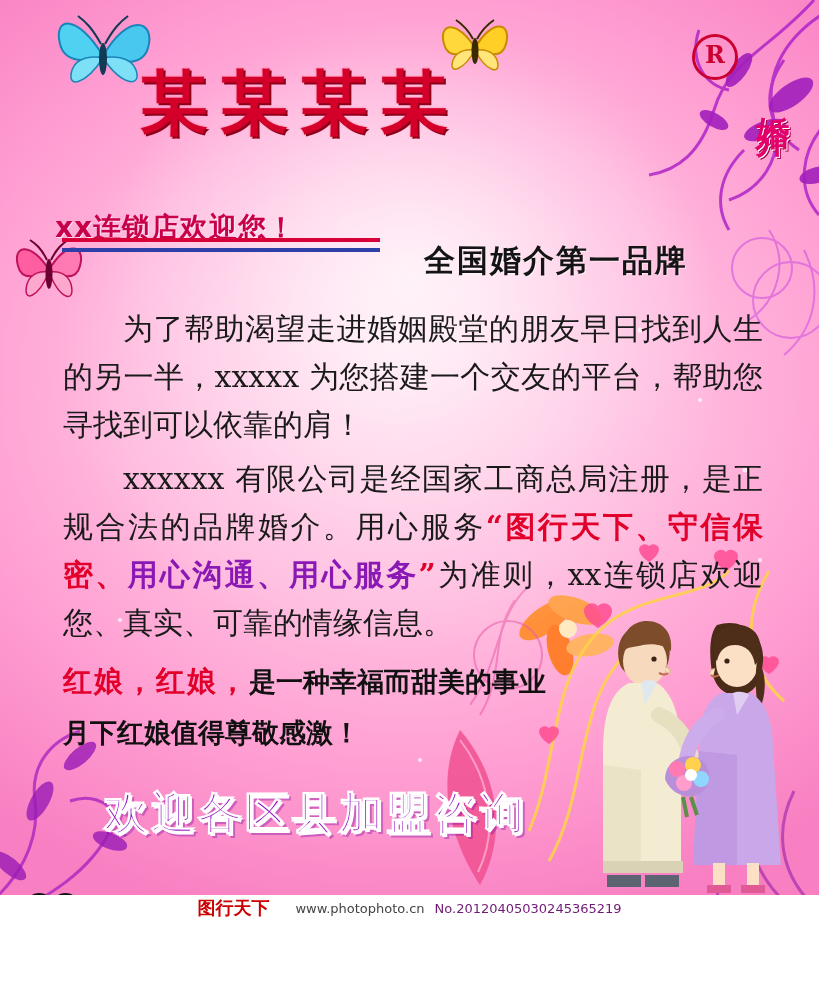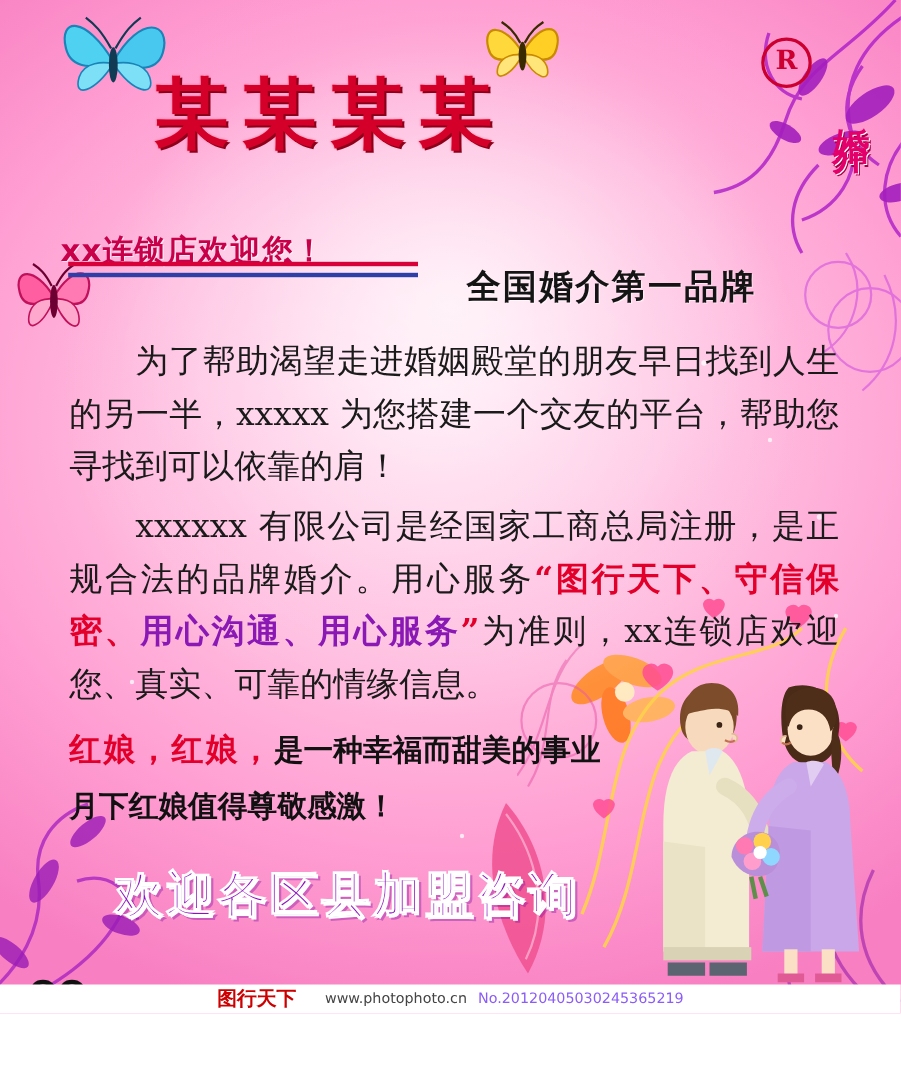--- a/index.html
+++ b/index.html
@@ -199,21 +199,21 @@
     display: flex;
     align-items: center;
     justify-content: center;
     gap: 10px;
     font-size: 13px;
     color: #333;
     font-family: "DejaVu Sans", sans-serif;
   }
   .footer .site-name { color: #c00; font-weight: bold; font-size: 18px; }
   .footer .site-url { color: #444; margin-left: 16px; }
-  .footer .doc-no { color: #8b5cf6; }
+  .footer .doc-no { color: #701a75; }
   
   .couple { position: absolute; right: 18px; bottom: 26px; width: 260px; height: 330px; }
 </style>
 </head>
 <body>
 
 <div id="poster">
 
   <svg class="swirl" style="right:-10px; top:0; width:300px; height:430px;" viewBox="0 0 300 430">
     <g fill="none" stroke="#b024c8" stroke-width="3" opacity="0.85">

